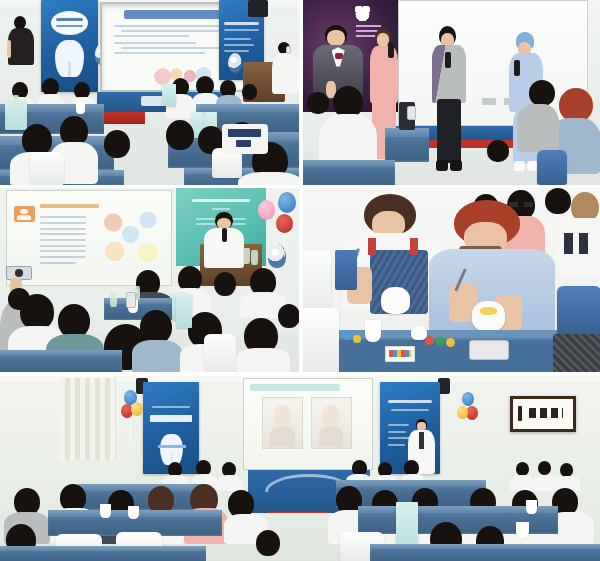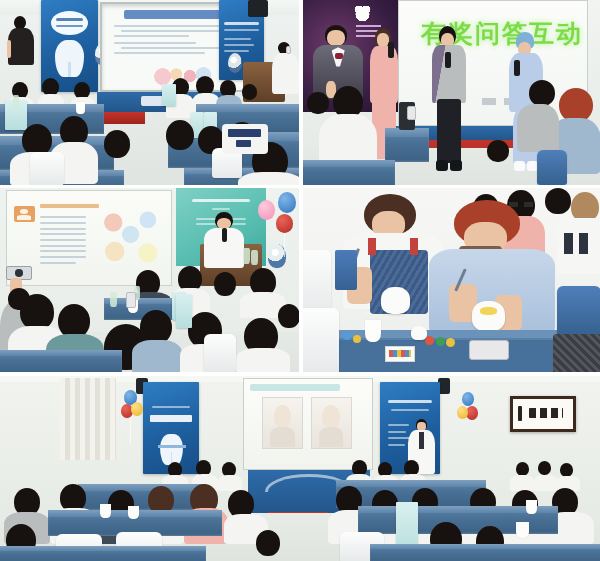--- a/index.html
+++ b/index.html
@@ -273,21 +273,20 @@
              background:linear-gradient(#6c6b78,#3f3e49); border-radius:24% 24% 6% 6%;"></div>
         <div class="layer" style="left:38%; top:26%; width:24%; height:22%; background:#f6f6f4;
              clip-path:polygon(50% 0,100% 16%,64% 100%,36% 100%,0 16%);"></div>
         <div class="layer" style="left:44%; top:32%; width:14%; height:7%; background:#8c1f3a; border-radius:2px;"></div>
         <div class="layer skin" style="left:28%; top:64%; width:18%; height:20%; border-radius:38%;"></div>
       </div>
     </div>
 
     <div class="layer" style="left:95px; top:0; width:190px; height:126px;
          background:linear-gradient(#fcfdfb,#f2f5f1); border:1px solid #c8d0cc;">
-      <div class="bigtxt" style="left:22px; top:16px; font-size:25px;">有奖问答互动</div>
       <div class="layer" style="left:44%; top:78%; width:36%; height:6%;
            background:repeating-linear-gradient(90deg, rgba(150,160,170,.5) 0 14px, transparent 14px 22px);"></div>
     </div>
 
     <div class="layer stage" style="left:92px; top:126px; width:196px; height:14px;"></div>
     <div class="layer carpet" style="left:110px; top:140px; width:120px; height:42px;"></div>
     <div class="layer floor-tile" style="height:20%;"></div>
 
     <div class="layer" style="left:64px; top:28px; width:34px; height:136px;">
       <div class="head hair-brown" style="left:24%; top:0; width:46%; height:14%;"></div>

